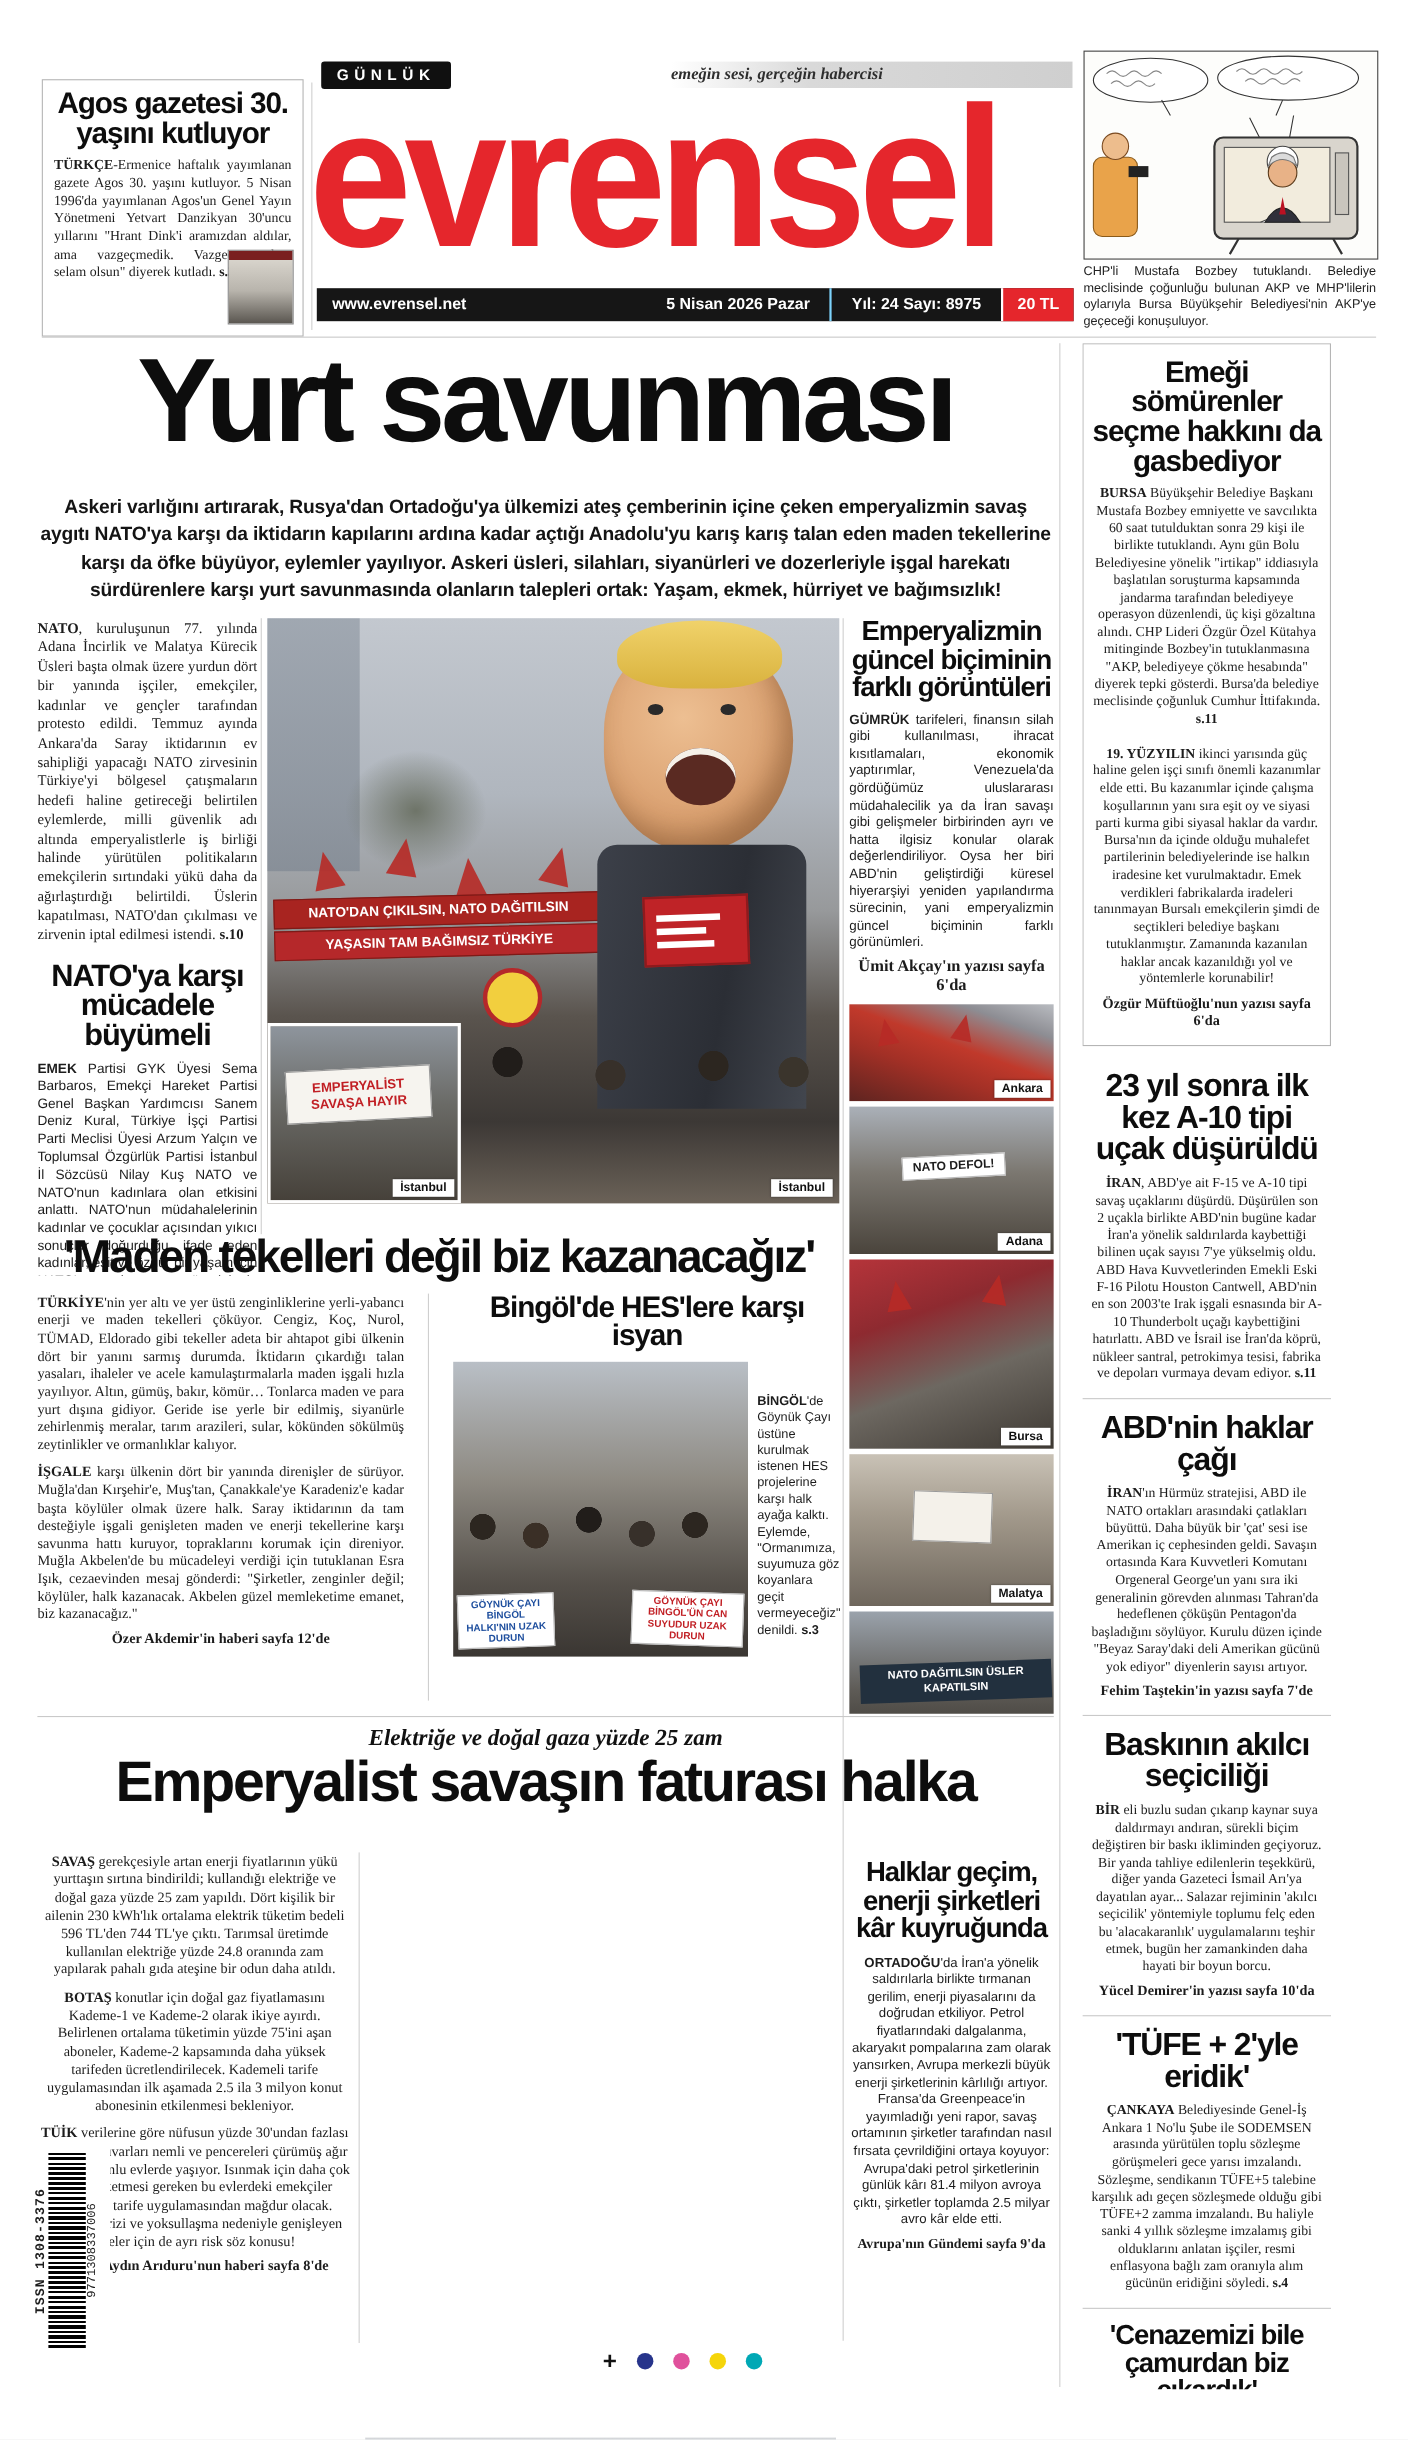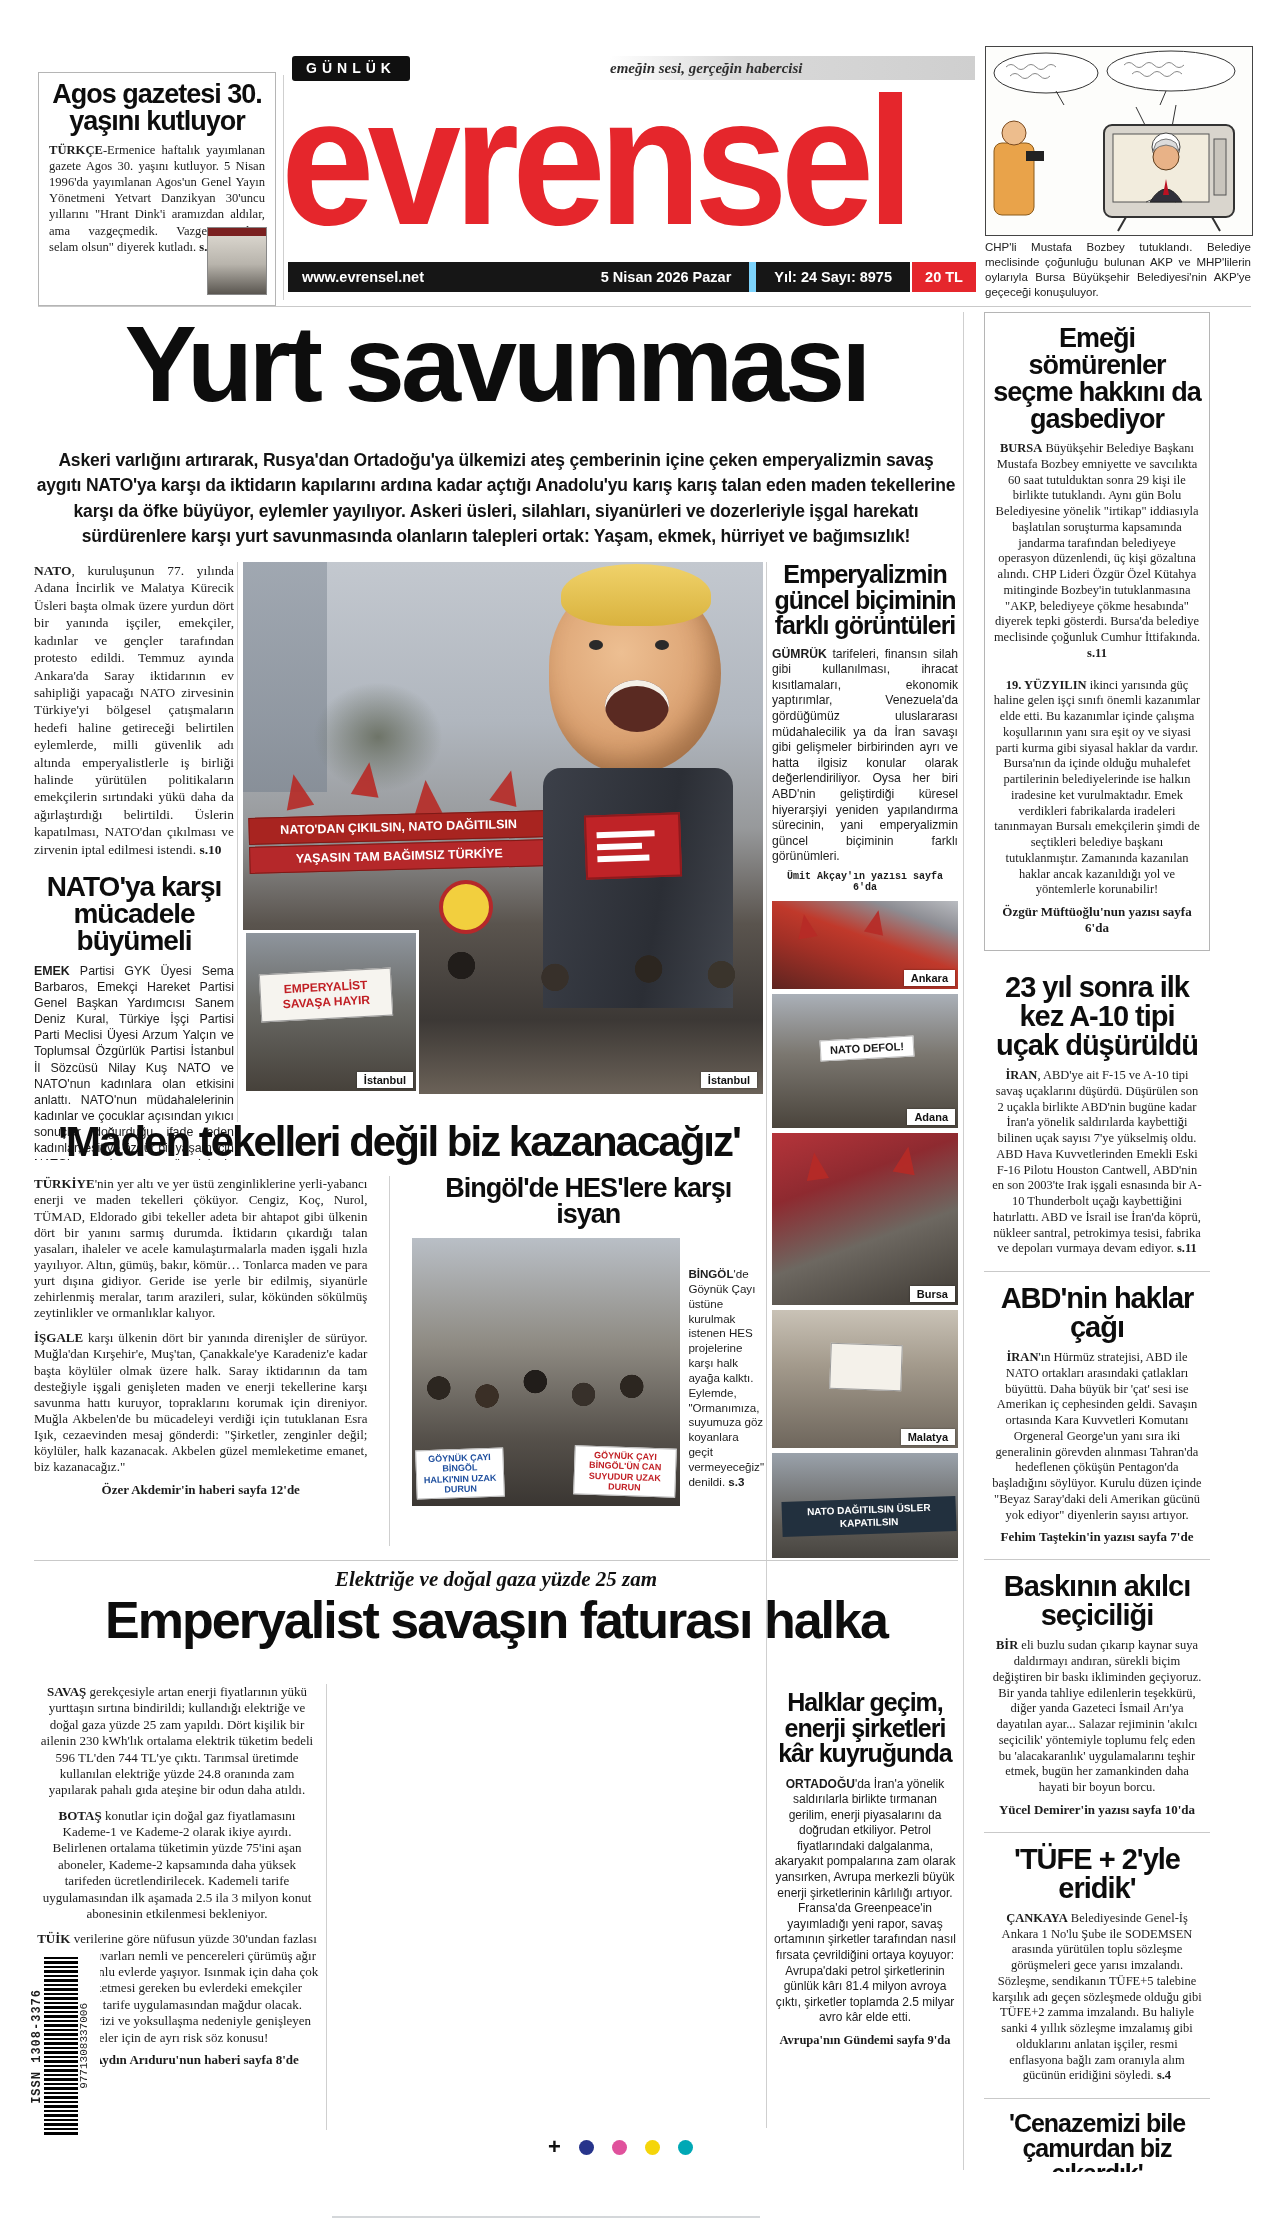--- a/index.html
+++ b/index.html
@@ -53,21 +53,21 @@
               padding-right:10px;box-sizing:border-box;">
     <span style="font:italic 700 15px/24px 'Liberation Serif',serif;color:#2e2e2e;">emeğin sesi, gerçeğin habercisi</span>
   </div>
   <div class="abs" style="left:281px;top:66px;width:700px;height:200px;overflow:hidden;">
     <span style="font:700 168px/1.05 'Liberation Sans',sans-serif;color:#e5262c;letter-spacing:-7px;display:inline-block;transform:scaleY(1.08);transform-origin:top left;">evrensel</span>
   </div>
   <div class="abs" style="left:288px;top:262px;width:688px;height:30px;background:#161616;display:flex;align-items:stretch;
               font:700 14.5px/30px 'Liberation Sans',sans-serif;color:#fff;">
     <div style="flex:1;padding-left:14px;"><span>www.evrensel.net</span></div>
     <div style="padding:0 18px;"><span>5 Nisan 2026 Pazar</span></div>
-    <div style="padding:0 18px;border-left:7px solid #7dd3fc;"><span>Yıl: 24  Sayı: 8975</span></div>
+    <div style="padding:0 18px;border-left:2px solid #7dd3fc;"><span>Yıl: 24  Sayı: 8975</span></div>
     <div style="width:64px;background:#e5262c;text-align:center;border-left:2px solid #fff;"><span>20 TL</span></div>
   </div>
 
   <div class="abs" style="left:985px;top:46px;width:266px;height:188px;border:1px solid #444;background:#fdfdfb;overflow:hidden;">
     <svg width="264" height="186" viewBox="0 0 264 186">
       <ellipse cx="60" cy="26" rx="52" ry="20" fill="#fff" stroke="#333"></ellipse>
       <path d="M20 20 q5 -5 10 0 t10 0 t10 0 t10 0 t10 0 M24 29 q5 -5 10 0 t10 0 t10 0 t10 0" stroke="#888" fill="none"></path>
       <ellipse cx="185" cy="24" rx="64" ry="20" fill="#fff" stroke="#333"></ellipse>
       <path d="M138 18 q5 -5 10 0 t10 0 t10 0 t10 0 t10 0 t10 0 M146 27 q5 -5 10 0 t10 0 t10 0 t10 0 t10 0" stroke="#888" fill="none"></path>
       <path d="M70 44 l8 14 M180 44 l-6 14" stroke="#333" fill="none"></path>
@@ -158,21 +158,21 @@
     <span class="chip" style="right:6px;bottom:6px;"><span>İstanbul</span></span>
   </div>
 
   <div class="vr" style="left:766px;top:562px;height:1566px;"></div>
 
   <div class="abs" style="left:772px;top:562px;width:186px;height:996px;overflow:hidden;">
     <h3 class="hl ctr" style="font-size:25px;line-height:1.02;">Emperyalizmin güncel biçiminin farklı görüntüleri</h3>
     <p class="sansb just" style="font-size:12.2px;line-height:1.28;margin-top:8px;">
       <b>GÜMRÜK</b><span> tarifeleri, finansın silah gibi kullanılması, ihracat kısıtlamaları, ekonomik yaptırımlar, Venezuela'da gördüğümüz uluslararası müdahalecilik ya da İran savaşı gibi gelişmeler birbirinden ayrı ve hatta ilgisiz konular olarak değerlendiriliyor. Oysa her biri ABD'nin geliştirdiği küresel hiyerarşiyi yeniden yapılandırma sürecinin, yani emperyalizmin güncel biçiminin farklı görünümleri.</span>
     </p>
-    <p class="byline" style="font-size:10px;margin:6px 0 8px;font-family:Liberation Mono, monospace;">Ümit Akçay'ın yazısı sayfa 6'da</p>
+    <p class="byline" style="font-size:15px;margin:6px 0 8px;">Ümit Akçay'ın yazısı sayfa 6'da</p>
 
     <div class="photo" style="width:186px;height:88px;background:linear-gradient(20deg,#5e2420 0%,#a33026 35%,#c0392b 55%,#8d8d93 80%,#b9bcc1 100%);margin-bottom:5px;">
       <span class="flag" style="left:20px;top:8px;transform:scale(.7) rotate(-10deg);"></span>
       <span class="flag" style="left:90px;top:4px;transform:scale(.7) rotate(12deg);"></span>
       <span class="chip" style="right:3px;bottom:3px;"><span>Ankara</span></span>
     </div>
 
     <div class="photo" style="width:186px;height:134px;background:linear-gradient(#aab0b8 0%,#7b7770 45%,#4a443c 100%);margin-bottom:5px;">
       <div class="sign" style="left:48px;top:44px;width:84px;transform:rotate(-3deg);font-size:11px;">
         <span>NATO DEFOL!</span>

